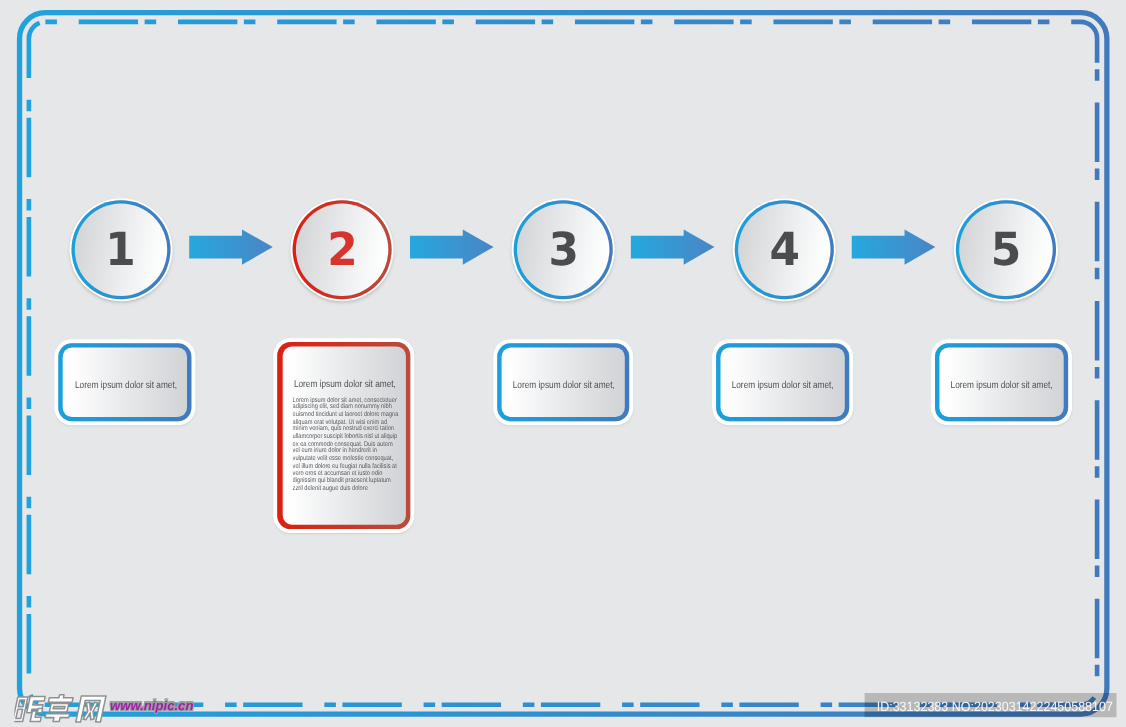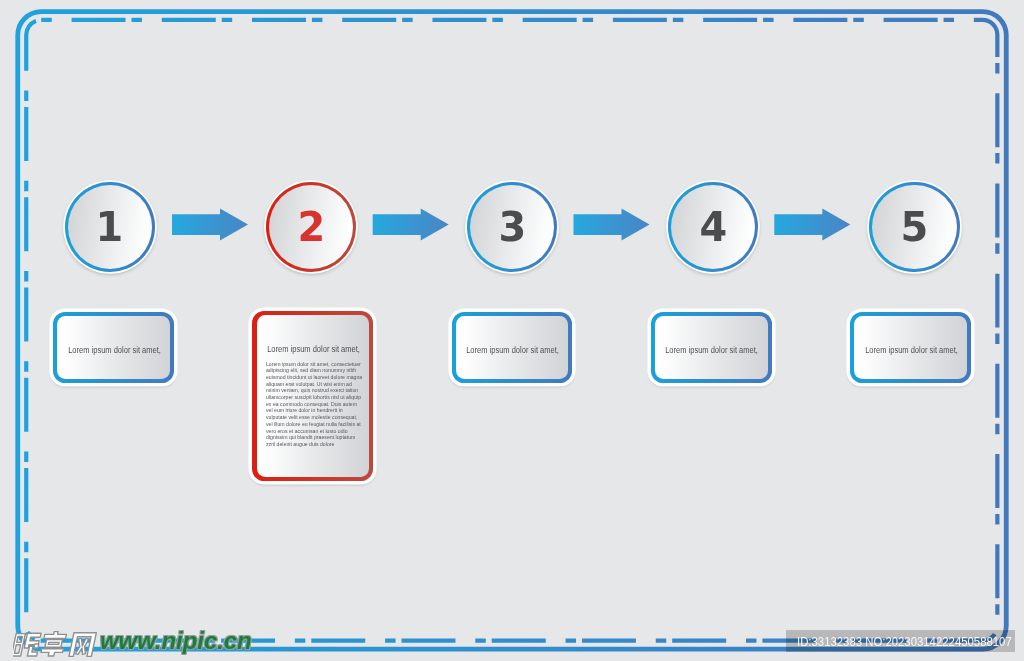--- a/index.html
+++ b/index.html
@@ -20,33 +20,33 @@
             font-size:41.5px;font-weight:bold;color:#4b4c4e;line-height:1;
             will-change:opacity;font-family:"DejaVu Sans",sans-serif;}
   .circ-num span{display:inline-block;transform:scaleX(.96);}
 
   
   .box{position:absolute;border-radius:12.3px;
        box-shadow:0 0 0 3.6px #ffffff, 0 1.2px 2.6px 1.8px rgba(120,122,125,.42);}
   .box-fill{position:absolute;left:4.2px;top:4.2px;right:4.2px;bottom:4.2px;
        border-radius:8.4px;
        background:linear-gradient(90deg,#ffffff 0%,#fdfdfd 10%,#f2f3f4 30%,#e8e9ea 50%,#dee0e2 70%,#d6d8db 88%,#d1d4d7 100%);}
-  .box-txt{position:absolute;left:1.3px;right:0;text-align:right;color:#4f5053;will-change:opacity;}
+  .box-txt{position:absolute;left:1.3px;right:0;text-align:left;color:#4f5053;will-change:opacity;}
   .box-txt > span{display:inline-block;transform:scaleX(.835);transform-origin:center;}
 
   .title-txt{font-size:9px;}
   .body-txt{font-size:6.2px;line-height:6.68px;text-align:left;color:#56585c;}
   .body-txt > span{transform-origin:left top;display:block;width:115.9px;}
 
   
   #wm{position:absolute;left:0;top:0;width:1024px;height:661px;pointer-events:none;}
   #idbar{position:absolute;left:786.4px;top:630.4px;width:228.5px;height:21.2px;
          background:rgba(0,0,0,.20);}
-  .wm-site{position:absolute;left:100.4px;top:632.3px;font-size:24px;font-weight:bold;
-           font-style:italic;color:#15803d;line-height:18px;letter-spacing:0;
+  .wm-site{position:absolute;left:100.4px;top:632.3px;font-size:12px;font-weight:bold;
+           font-style:italic;color:#a21caf;line-height:18px;letter-spacing:0;
            transform:scaleX(.995);transform-origin:left top;
            text-shadow:1px 0 0 #9b9d9f,-1px 0 0 #9b9d9f,0 1px 0 #9b9d9f,0 -1px 0 #9b9d9f,
                        1px 1px 0 #9b9d9f,-1px -1px 0 #9b9d9f,1px -1px 0 #9b9d9f,-1px 1px 0 #9b9d9f;}
   .wm-id{position:absolute;left:796.6px;top:636.2px;font-size:12.2px;color:#f7f7f7;
          letter-spacing:0;line-height:1;white-space:nowrap;
          transform:scaleX(.932);transform-origin:left top;}
 </style>
 </head>
 <body>
 

